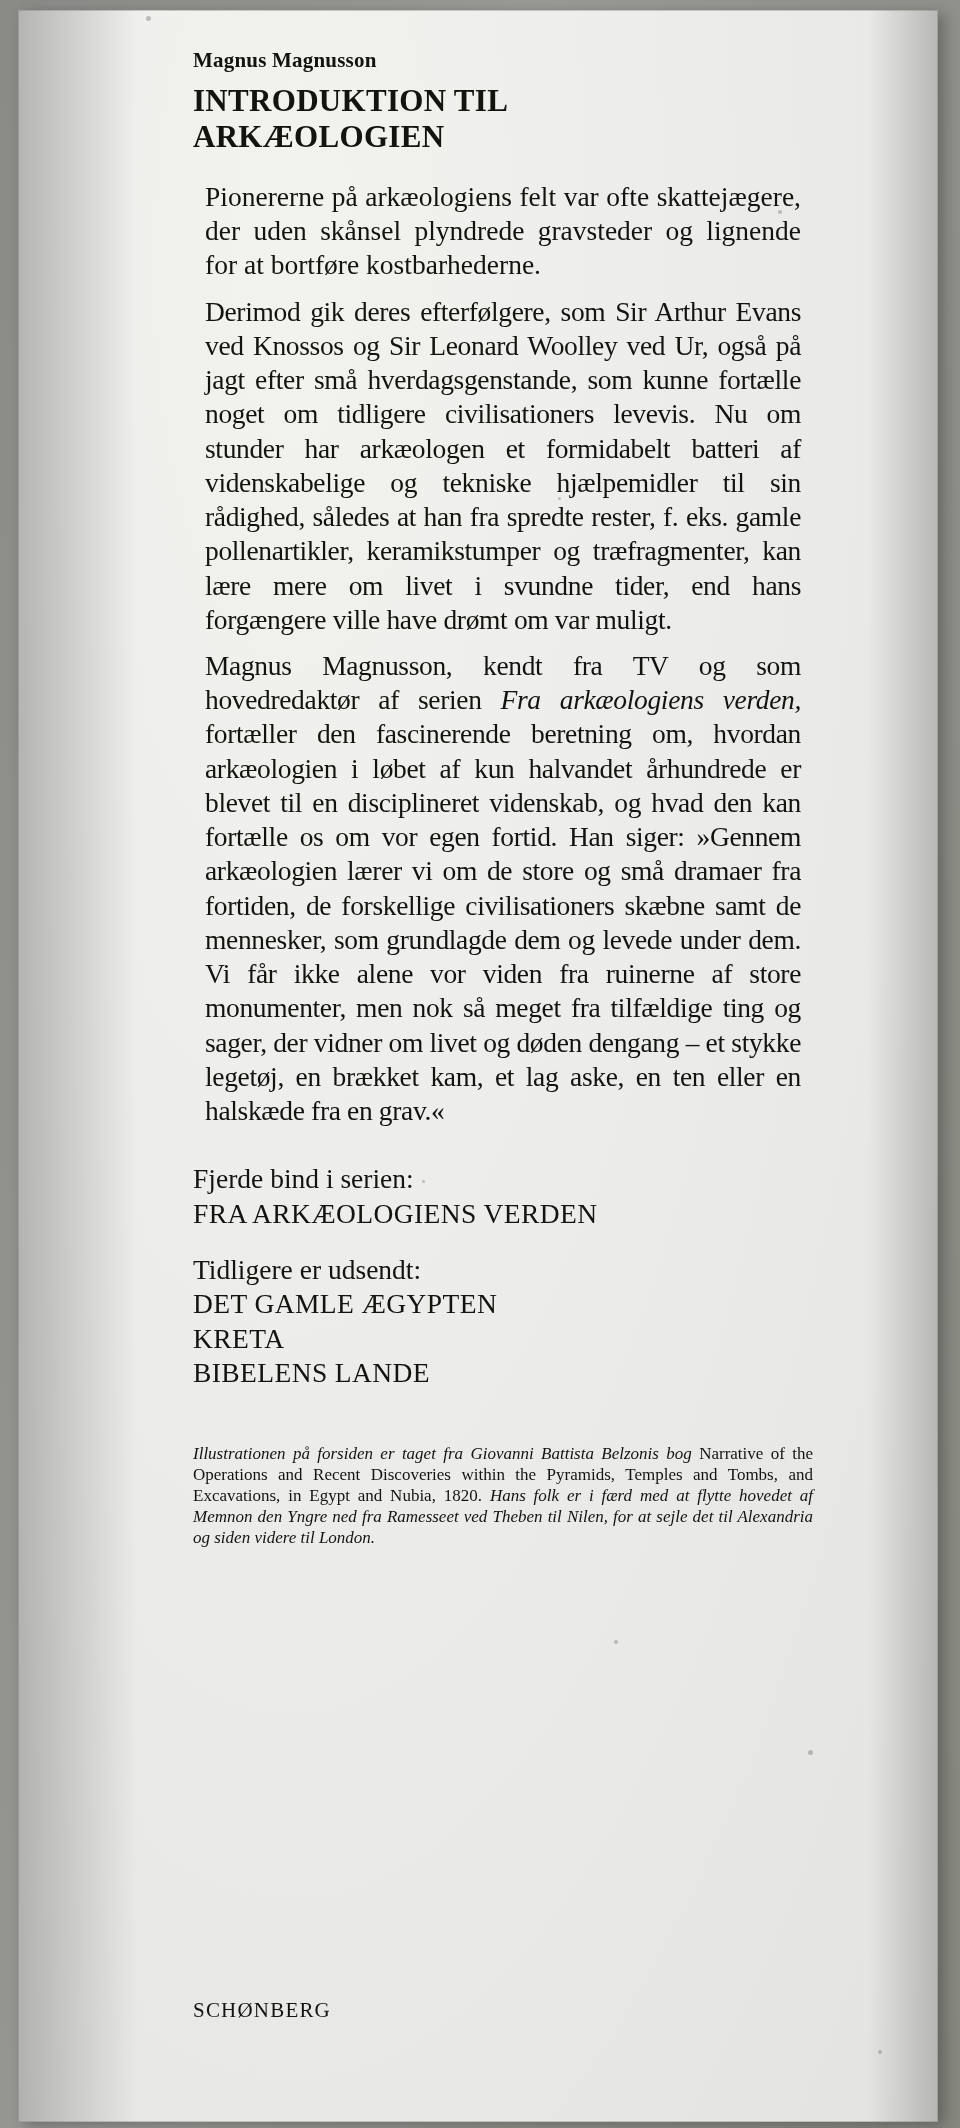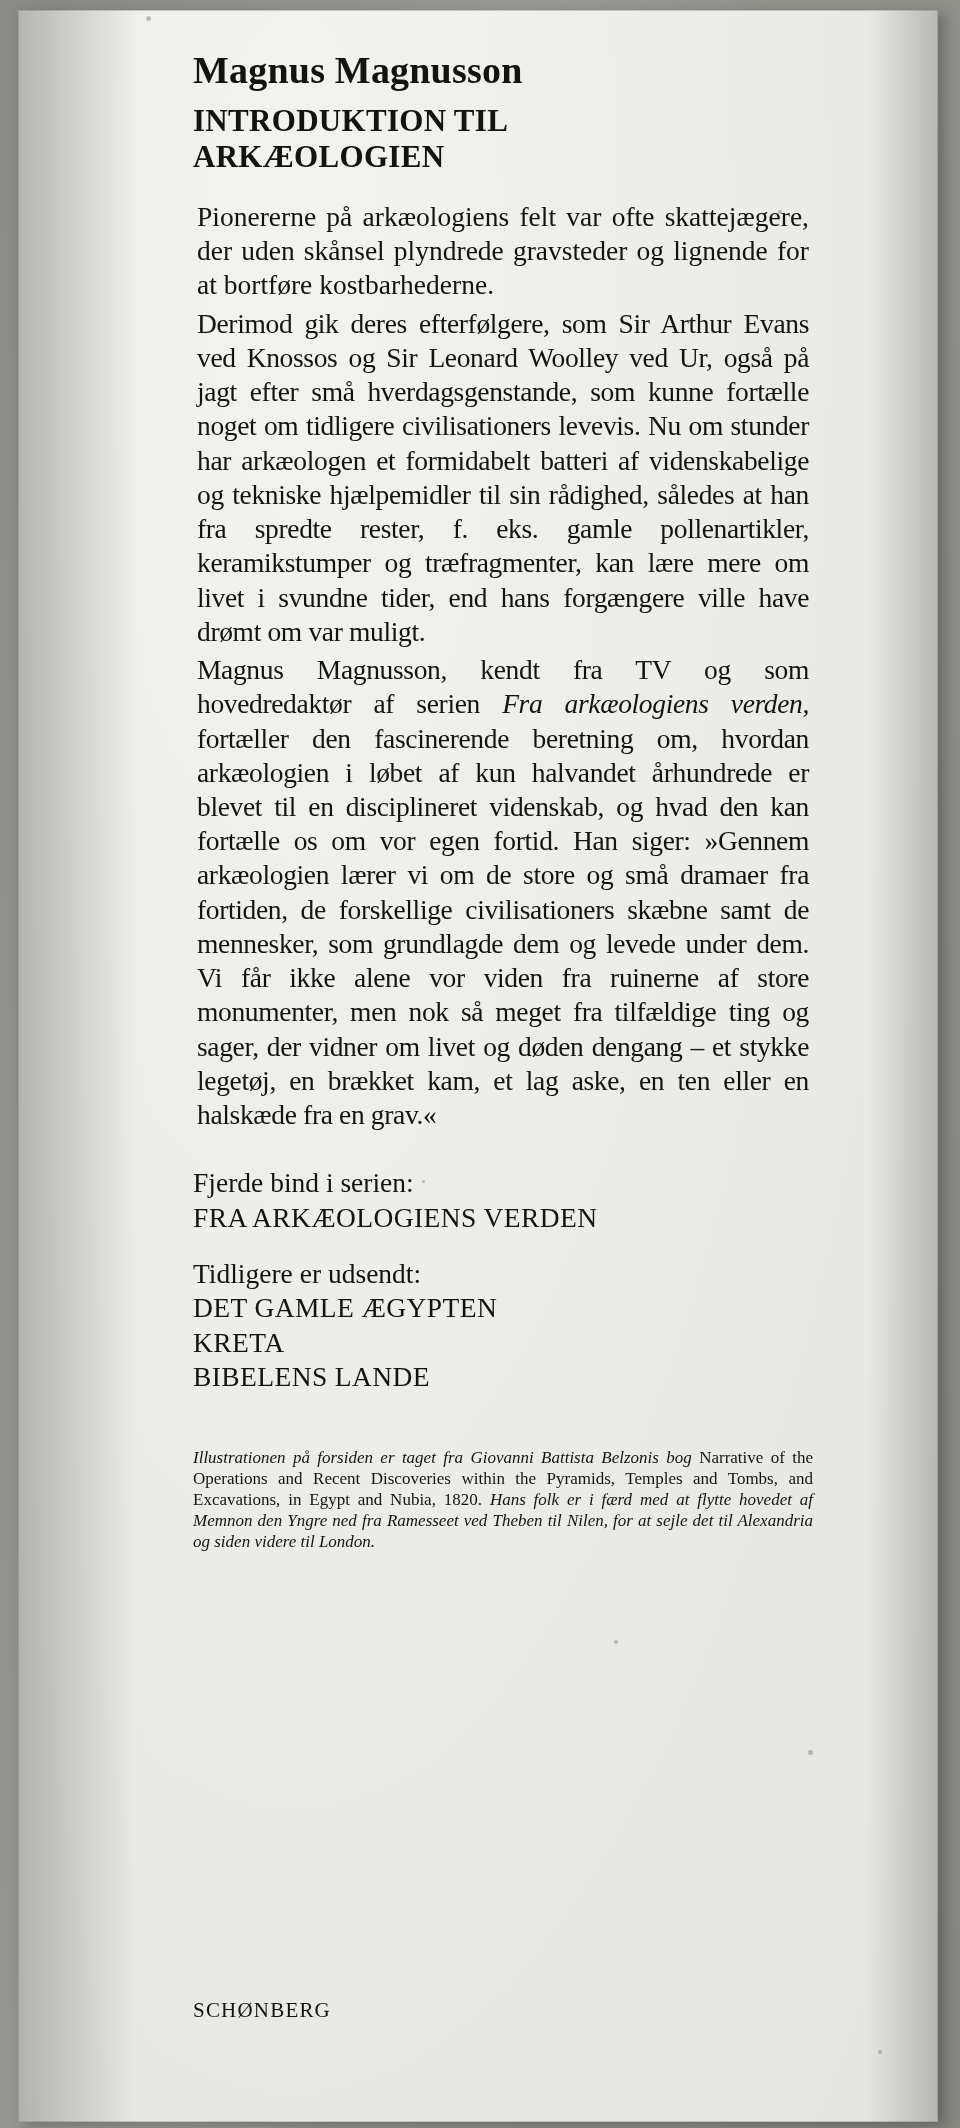--- a/index.html
+++ b/index.html
@@ -57,21 +57,21 @@
   #text-column {
     position: absolute;
     left: 175px;
     top: 38px;
     width: 620px;
     color: #14140f;
   }
 
   .author {
     font-weight: bold;
-    font-size: 38px;
+    font-size: 21px;
     line-height: 1.18;
     letter-spacing: 0.2px;
   }
   .title {
     font-weight: bold;
     font-size: 31px;
     line-height: 1.18;
     letter-spacing: 0.3px;
     margin-top: 10px;
   }
@@ -84,21 +84,21 @@
 
   .blurb {
     margin-top: 24px;
     font-size: 27.5px;
     line-height: 1.245;
     text-align: justify;
     text-justify: inter-word;
     hyphens: none;
   }
   .blurb p {
-    margin: 4px;
+    margin: 12px;
   }
   .blurb p + p {
     margin-top: 0;
   }
   .tight { letter-spacing: -0.35px; }
   em { font-style: italic; }
 
   .series-block {
     margin-top: 34px;
     font-size: 27.5px;

